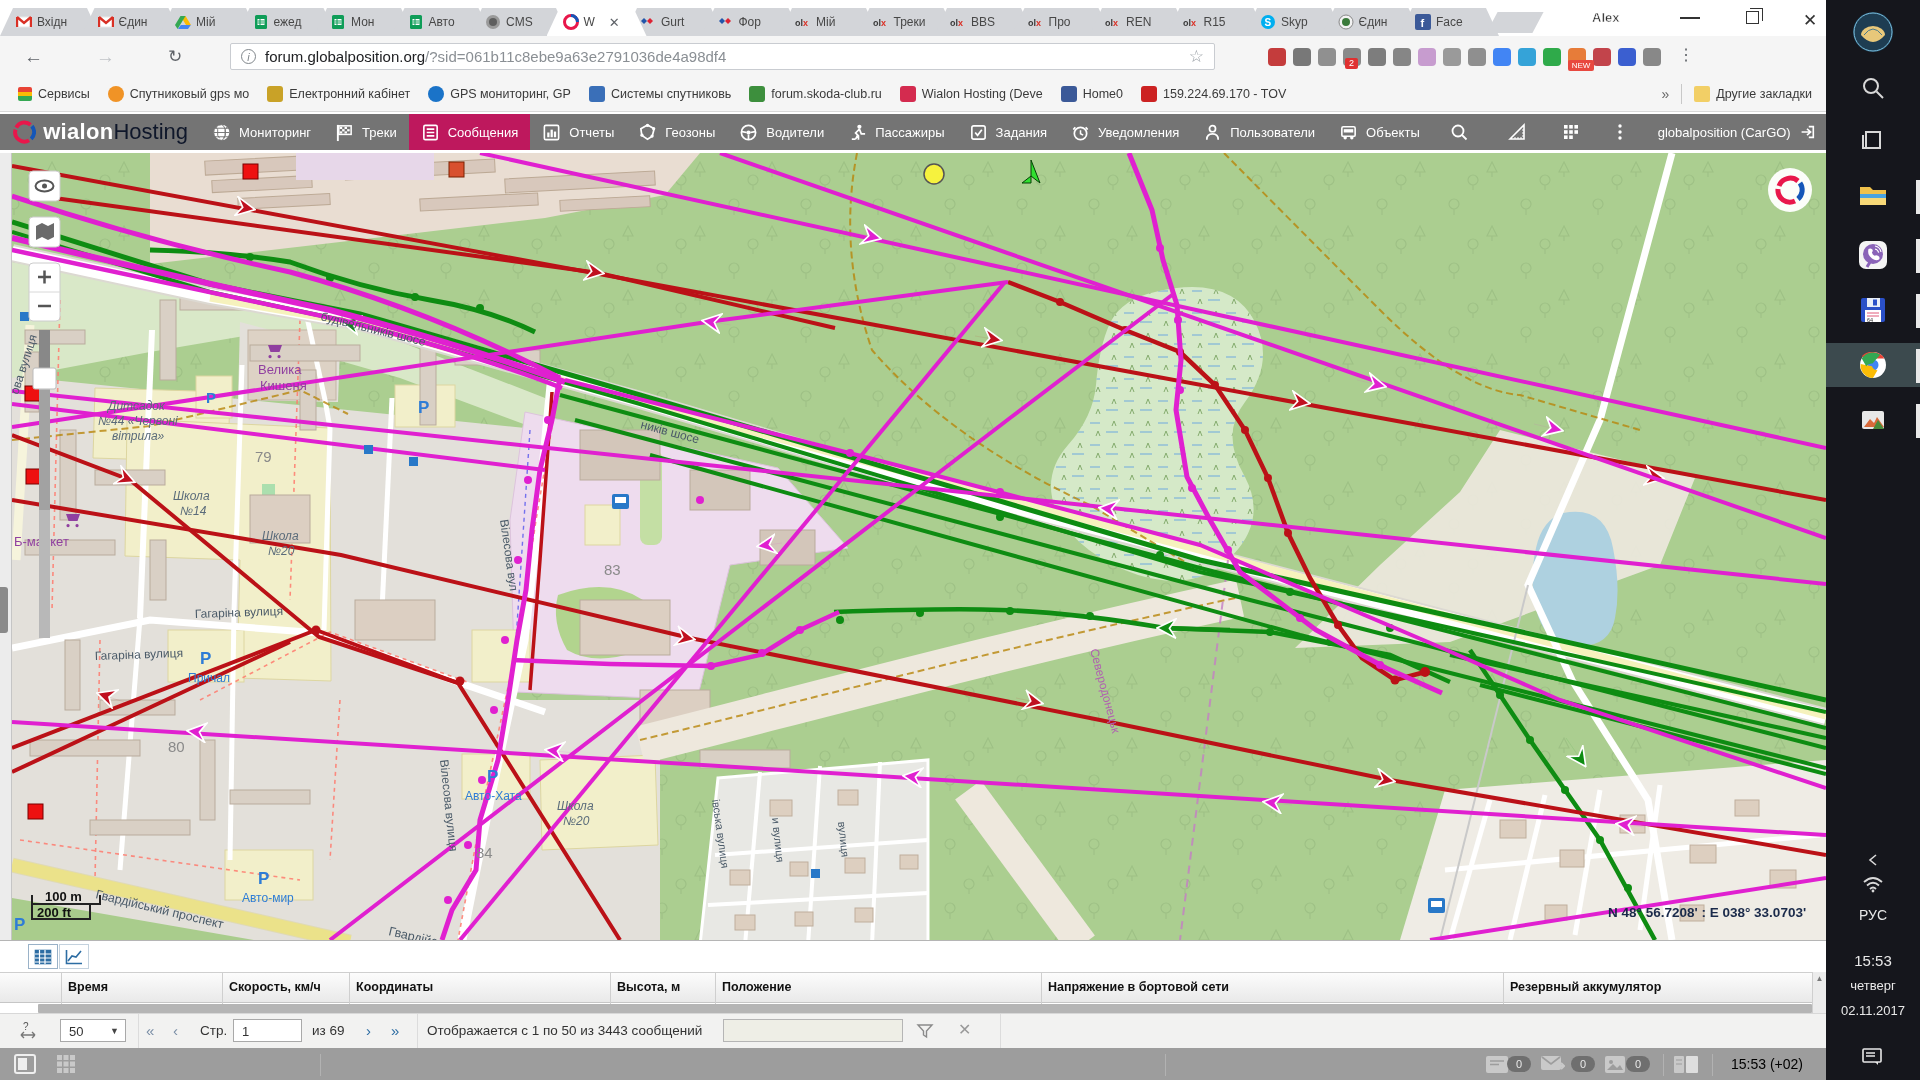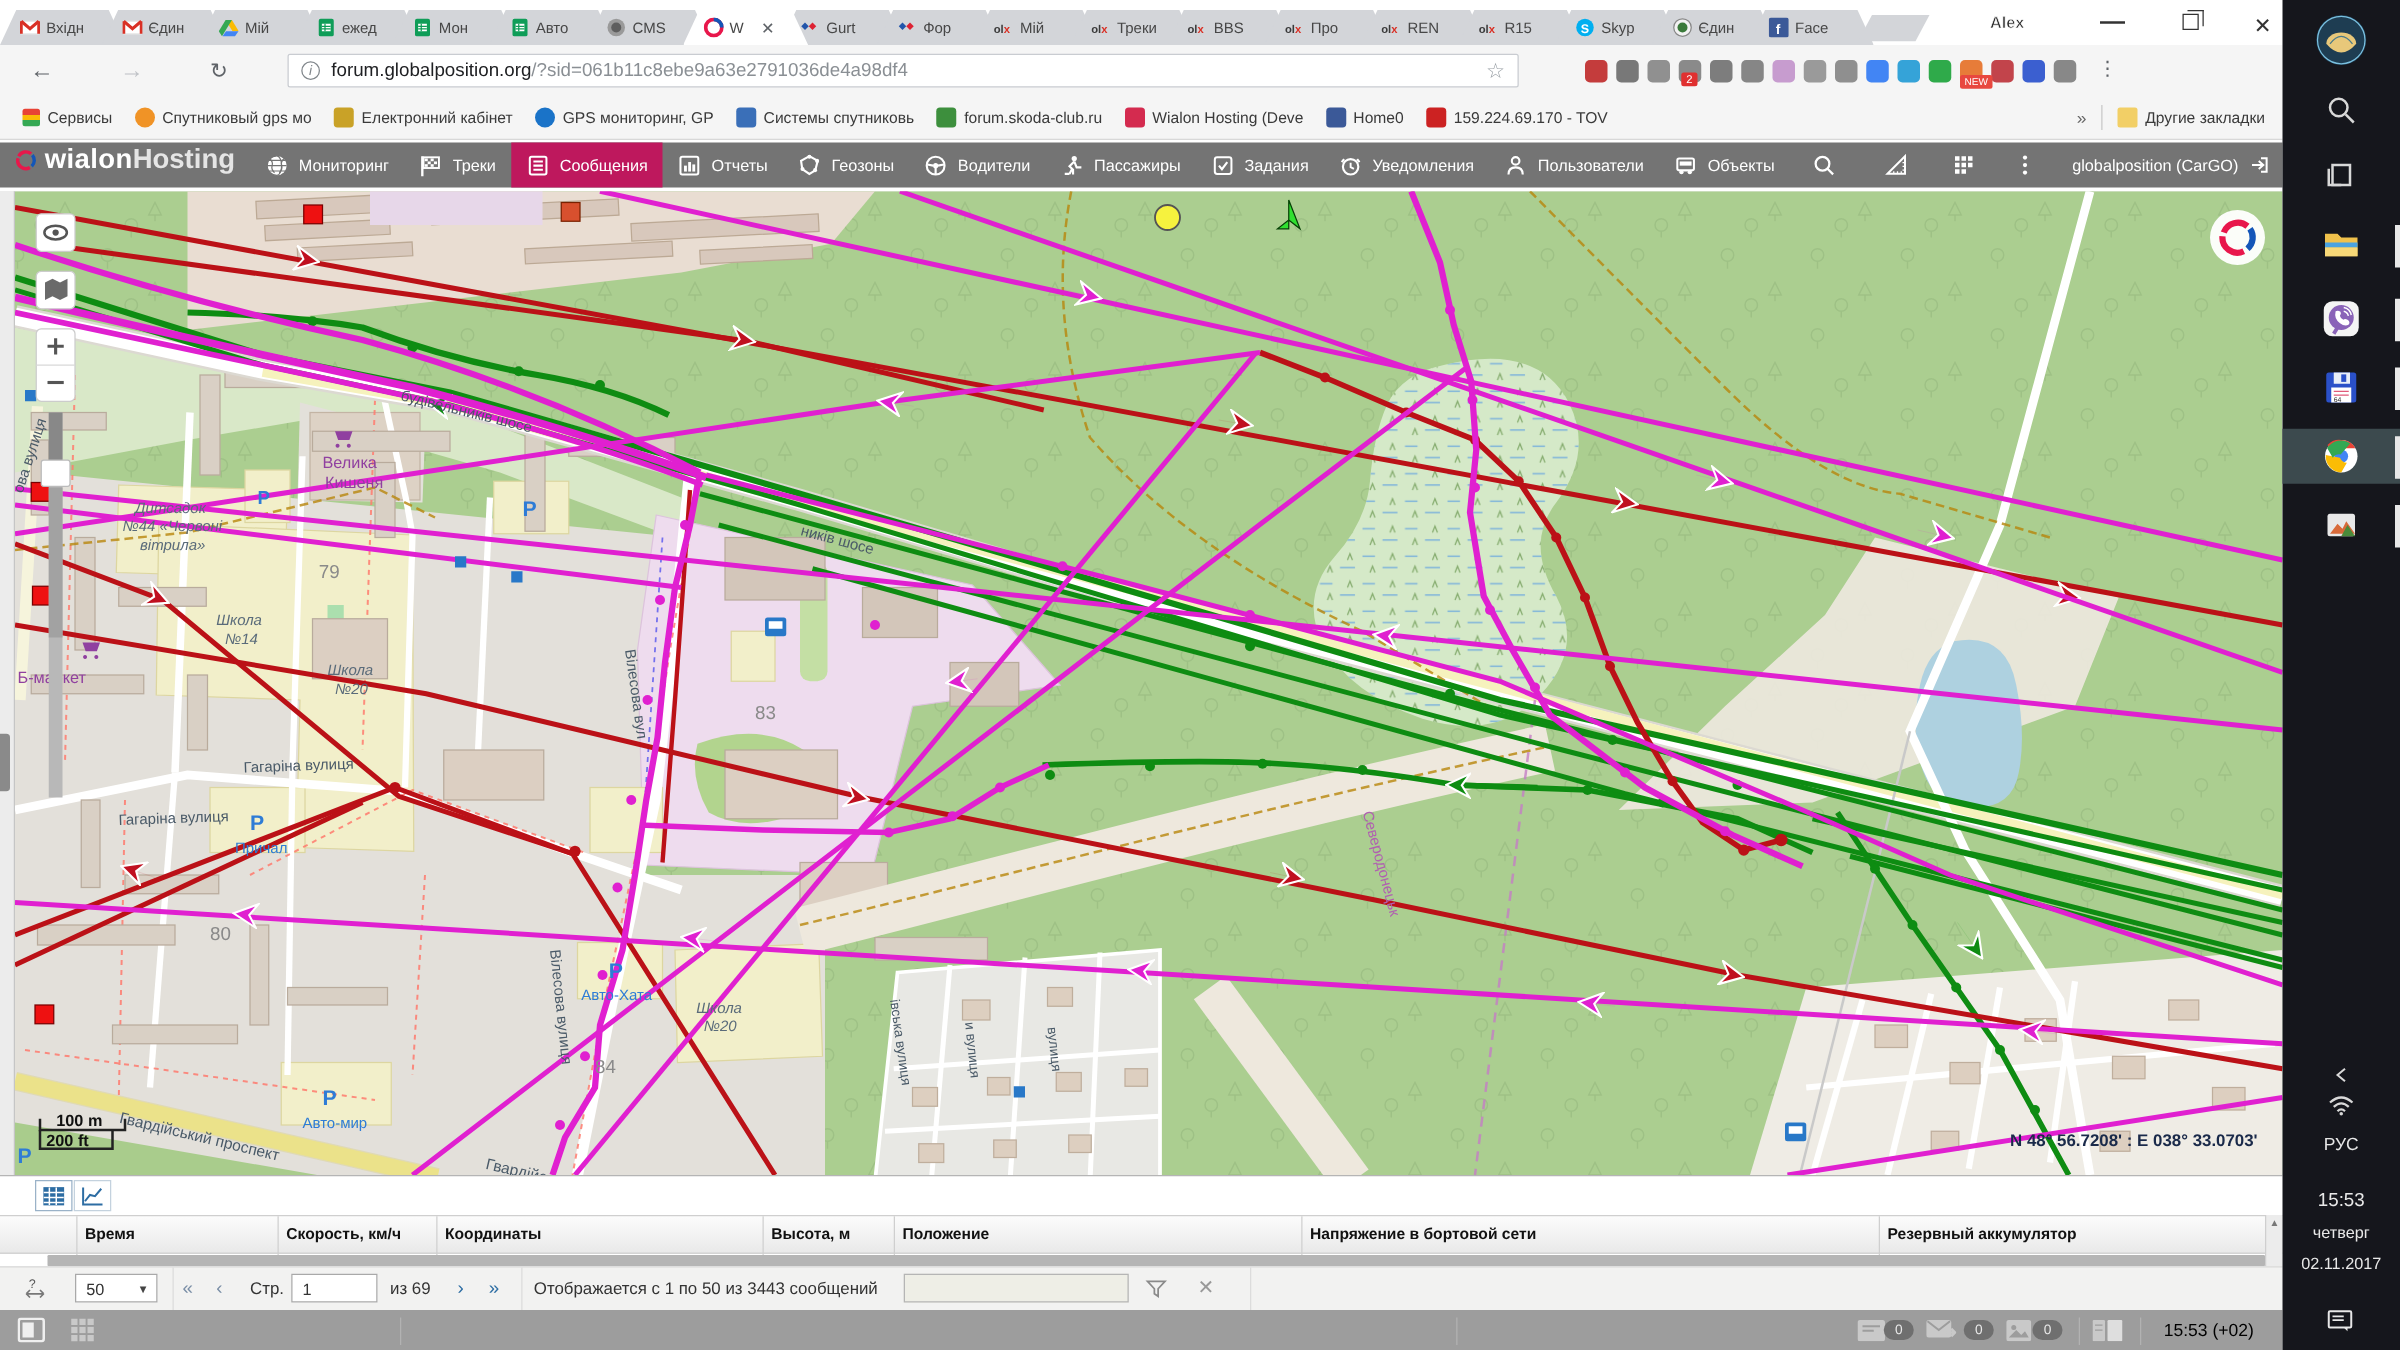--- a/index.html
+++ b/index.html
@@ -269,28 +269,28 @@
       <span class="bmi"><span class="ic" style="background:#d42b4f;border-radius:3px"></span>Wialon Hosting (Deve</span>
       <span class="bmi"><span class="ic" style="background:#3b5998;border-radius:3px"></span>Home0</span>
       <span class="bmi"><span class="ic" style="background:#cc2222;border-radius:3px"></span>159.224.69.170 - TOV</span>
       <span style="margin-left:auto;color:#666;font-size:14px">»</span>
       <span style="width:1px;height:20px;background:#c8c8c8;margin:0 12px"></span>
       <span class="bmi" style="margin-left:0"><span class="ic" style="background:#f2cf66;border-radius:2px"></span>Другие закладки</span>
       <span style="width:14px"></span>
     </div>
 
   <div class="abs" id="wtool">
-      <div style="display:flex;padding:0 12px;width:200px">
+      <div style="display:flex;align-items:center;padding:0 12px;width:200px">
         <svg width="32" height="29" viewBox="0 0 34 34">
           <path d="M6 10 A 13 13 0 0 1 26 6" stroke="#e8174b" stroke-width="5.5" fill="none"></path>
           <path d="M28 8 A 13 13 0 0 1 27 26" stroke="#1456b8" stroke-width="5.5" fill="none"></path>
           <path d="M24 28 A 13 13 0 0 1 5 13" stroke="#e8174b" stroke-width="5.5" fill="none"></path>
         </svg>
 <span style="font-size:22px;font-weight:bold;margin-left:7px;letter-spacing:0.3px">wialon</span>
-        <span style="font-size:22px;font-weight:700;color:#e5e5e5">Hosting</span>
+        <span style="font-size:22px;font-weight:400;color:#0f172a">Hosting</span>
       </div>
       <div class="wsep"></div>
       <div class="witem ">
         <svg width="19" height="19" viewBox="0 0 20 20">
           <circle cx="10" cy="10" r="8.2" fill="#fff"></circle>
           <path d="M10 1.8 a8.2 8.2 0 0 0 0 16.4 a4 8.2 0 0 0 0 -16.4 M1.8 10 h16.4 M3 5.5 h14 M3 14.5 h14" stroke="#747474" fill="none"></path>
           <path d="M4 4 q3 3 2 6 q-1 3 2 6 M16 4 q-3 3 -2 6 q1 3 -2 6" stroke="#747474" fill="none"></path>
         </svg>
         <span>Мониторинг</span>
       </div>

